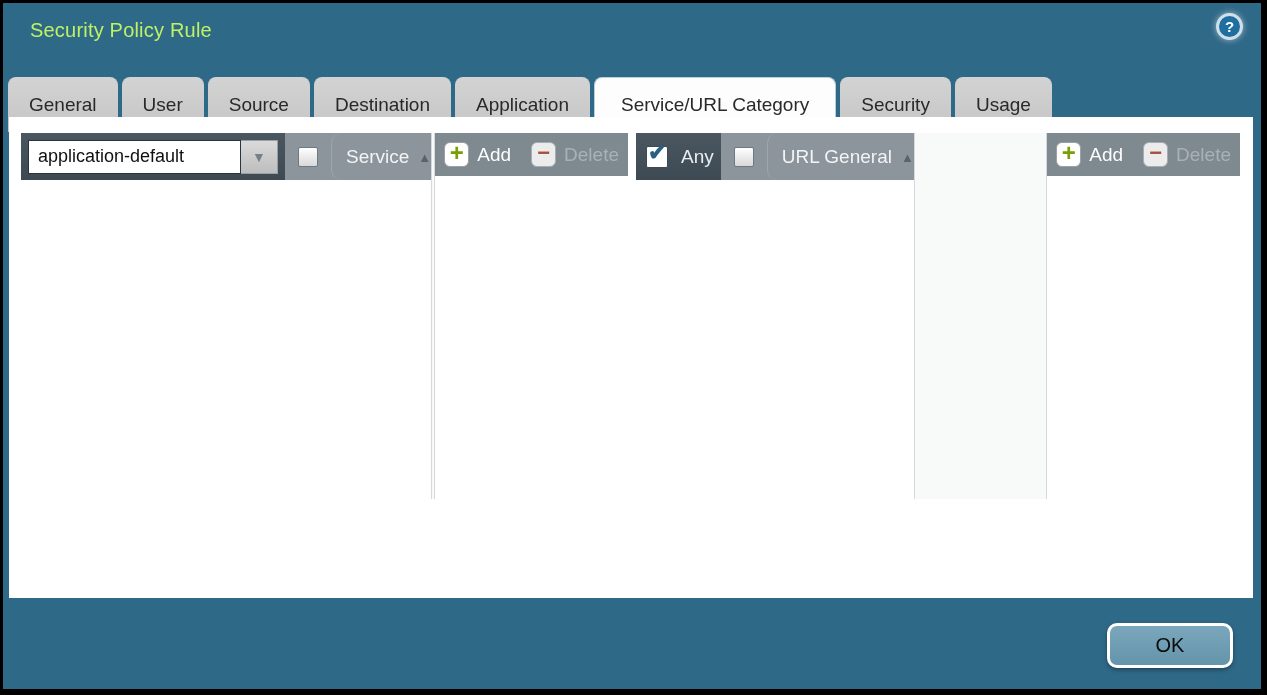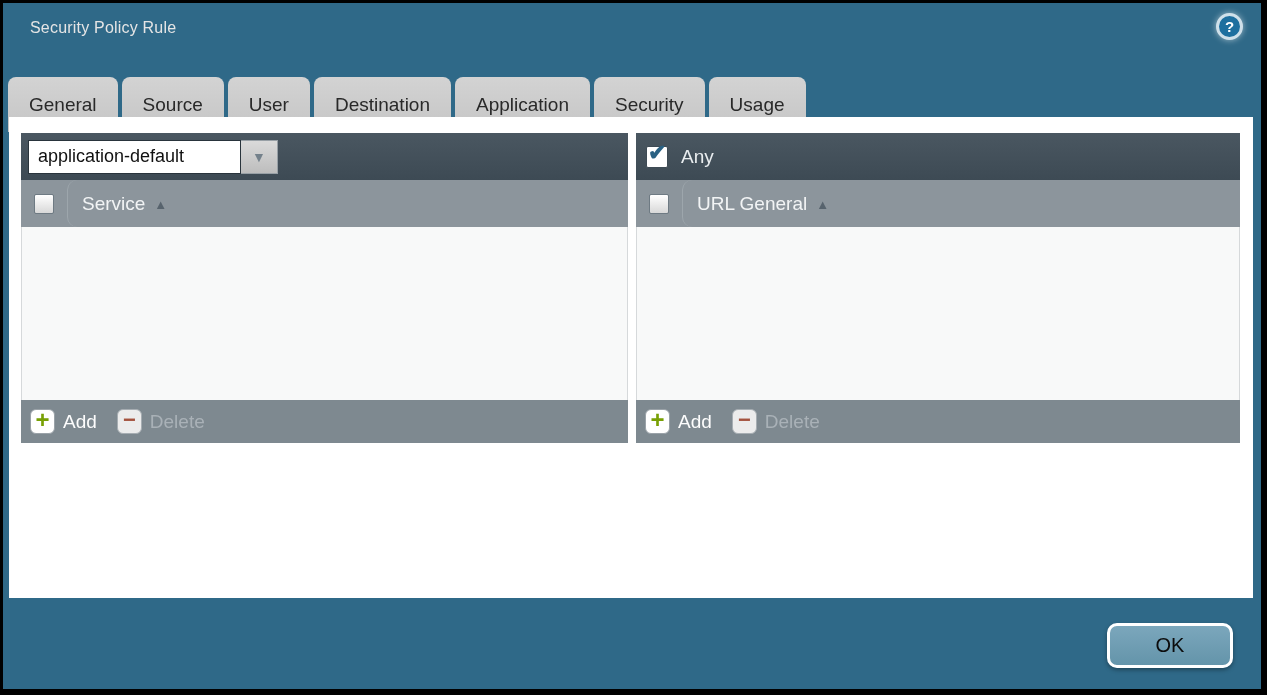--- a/index.html
+++ b/index.html
@@ -3,36 +3,36 @@
 <meta charset="utf-8">
 <style>
   * { margin:0; padding:0; box-sizing:border-box; }
   html,body { width:1267px; height:695px; overflow:hidden; }
   body { font-family:"Liberation Sans", sans-serif; background:#000; }
 
   .screen { position:relative; width:1267px; height:695px; background:#000; }
   .dialog { position:absolute; left:3px; top:3px; right:6px; bottom:6px; background:#2f6988; }
 
   
-  .title { position:absolute; left:27px; top:16px; font-size:16px; color:#e5e5e5; letter-spacing:.2px; }
+  .title { position:absolute; left:27px; top:16px; font-size:20px; color:#bef264; letter-spacing:.2px; }
   .help { position:absolute; right:18px; top:10px; width:27px; height:27px; border-radius:50%;
           background:#1e6f9f; border:3px solid #cfe0ea; color:#fff; font-weight:bold; font-size:15px;
           display:flex; align-items:center; justify-content:center;
           box-shadow:0 0 6px rgba(255,255,255,.55); cursor:pointer; }
 
   
   .tabs { position:absolute; top:74px; left:5px; height:55px; display:flex; gap:4px; }
   .tab { background:linear-gradient(#d3d3d3,#c5c5c5); border-radius:8px 8px 0 0; padding:0 21px;
          font-size:19px; color:#292929; display:flex; align-items:center; cursor:pointer; white-space:nowrap; }
   .tab.active { background:#fdfdfd; border:1px solid #b9d0dc; border-bottom:none; padding:0 26px; }
 
   
   .content { position:absolute; top:114px; left:6px; right:8px; bottom:91px; background:#fff; }
 
-  .panel { position:absolute; top:16px; height:310px; display:flex; flex-direction:column; }
+  .panel { position:absolute; top:16px; height:366px; display:flex; flex-direction:row; }
   .panel.left  { left:12px;  width:607px; }
   .panel.right { left:627px; width:604px; }
 
   .panel-top { height:47px; background:linear-gradient(#4a5761,#3d4a54); display:flex; align-items:center; padding:0 7px; flex:none; }
 
   .combo { display:flex; height:34px; }
   .combo-value { width:213px; background:#fff; border:1px solid #29343c; font-size:18px; color:#101010;
                  padding:0 9px; display:flex; align-items:center; cursor:text; }
   .combo-btn { width:37px; background:linear-gradient(#dadada,#bdbdbd); border:1px solid #98a0a6; border-left:none;
                display:flex; align-items:center; justify-content:center; color:#74818b; font-size:14px; cursor:pointer; }
@@ -72,24 +72,25 @@
 <body>
 
 <div class="screen">
   <div class="dialog">
 
     <div class="title">Security Policy Rule</div>
     <div class="help">?</div>
 
     <div class="tabs">
       <div class="tab">General</div>
+      <div class="tab">User</div>
       <div class="tab">Source</div>
-      <div class="tab">User</div>
       <div class="tab">Destination</div>
       <div class="tab">Application</div>
+      <div class="tab active">Service/URL Category</div>
       <div class="tab">Security</div>
       <div class="tab">Usage</div>
     </div>
 
     <div class="content">
 
       <div class="panel left">
         <div class="panel-top">
           <div class="combo">
             <div class="combo-value">application-default</div>

